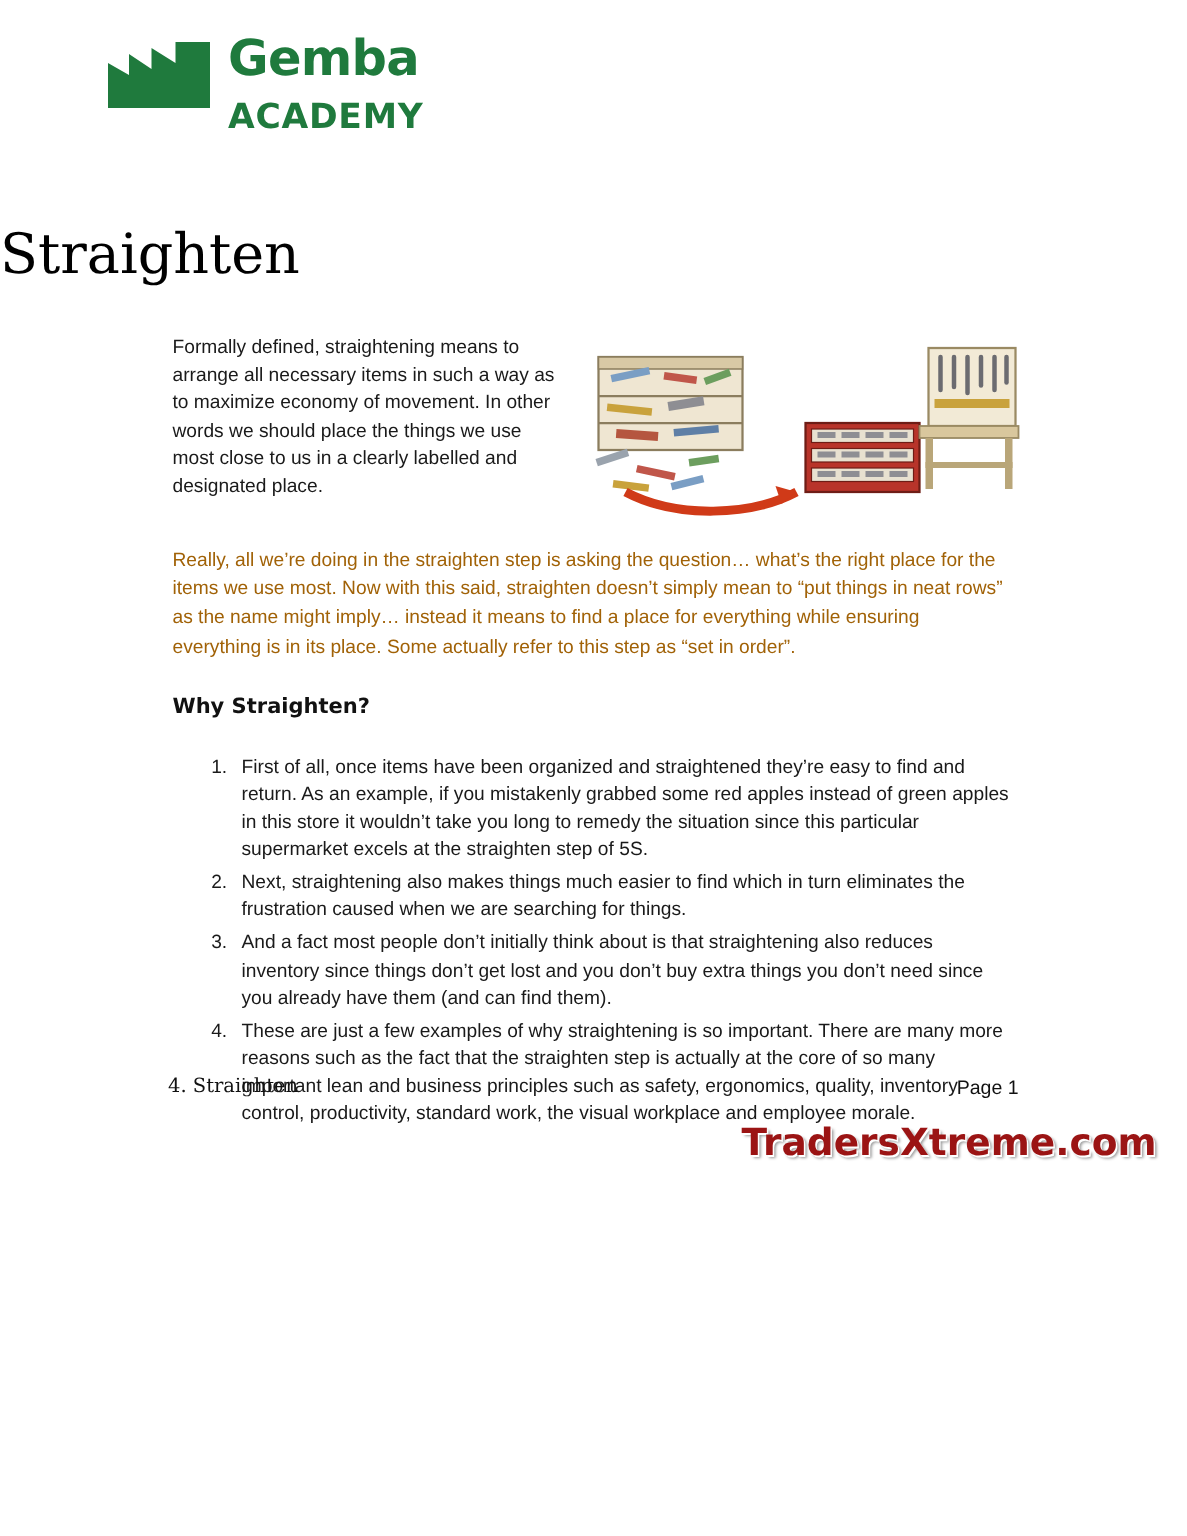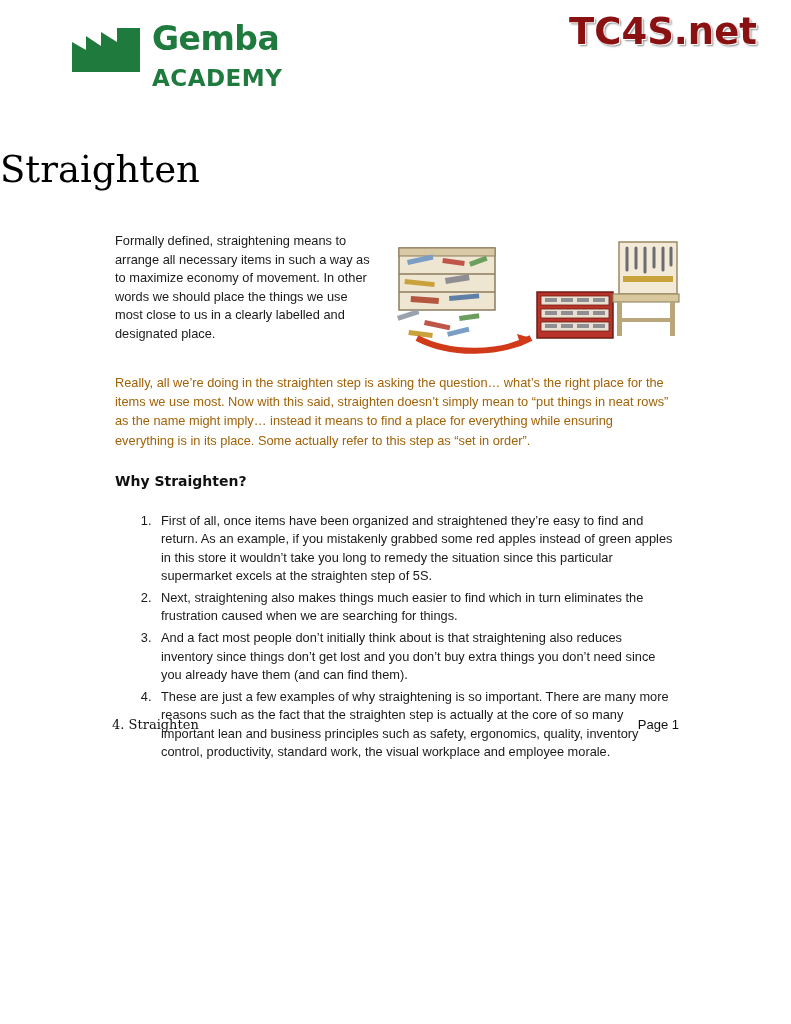--- a/index.html
+++ b/index.html
@@ -90,21 +90,20 @@
   h2.section {
     font-family: "DejaVu Sans", sans-serif;
     font-size: 16.5px;
     font-weight: bold;
     color: #1f6b3b;
     margin: 0 0 14px 0;
   }
   .intro-wrap {
     position: relative;
     min-height: 125px;
-    margin-top: 10px;
   }
   .intro-text {
     width: 258px;
     font-size: 12.8px;
     line-height: 1.45;
     color: #1a1a1a;
   }
   .art {
     position: absolute;
     right: -6px;
@@ -193,21 +192,20 @@
   <div class="logo-block">
     <svg class="logo-mark" viewBox="0 0 72 48">
       <path d="M2 46 L2 16 L16 24 L16 10 L31 20 L31 6 L47 16 L47 2 L70 2 L70 46 Z" fill="#1f7a3d"></path>
     </svg>
     <span class="logo-text">
       <span class="logo-gemba">Gemba</span>
       <span class="logo-academy">ACADEMY</span>
     </span>
   </div>
 
-  <div class="watermark-top">TC4S.net</div>
 
   <div class="doc-title">Straighten</div>
 
   <div class="content">
 
 
     <div class="intro-wrap">
       <div class="intro-text">Formally defined, straightening means to arrange all necessary items in such a way as to maximize economy of movement. In other words we should place the things we use most close to us in a clearly labelled and designated place.</div>
 
       <svg class="art" viewBox="0 0 290 122">
@@ -287,14 +285,15 @@
     <ol class="reasons">
       <li>First of all, once items have been organized and straightened they’re easy to find and return.  As an example, if you mistakenly grabbed some red apples instead of green apples in this store it wouldn’t take you long to remedy the situation since this particular supermarket excels at the straighten step of 5S.</li>
       <li>Next, straightening also makes things much easier to find which in turn eliminates the frustration caused when we are searching for things.</li>
       <li>And a fact most people don’t initially think about is that straightening also reduces inventory since things don’t get lost and you don’t buy extra things you don’t need since you already have them (and can find them).</li>
       <li>These are just a few examples of why straightening is so important.  There are many more reasons such as the fact that the straighten step is actually at the core of so many important lean and business principles such as safety, ergonomics, quality, inventory control, productivity, standard work, the visual workplace and employee morale.</li>
     </ol>
   </div>
 
   <div class="footer-left">4. Straighten</div>
   <div class="footer-right">Page 1</div>
+  <div class="watermark-bottom">TradersXtreme.com</div>
 
 </div>
 
 </body></html>

